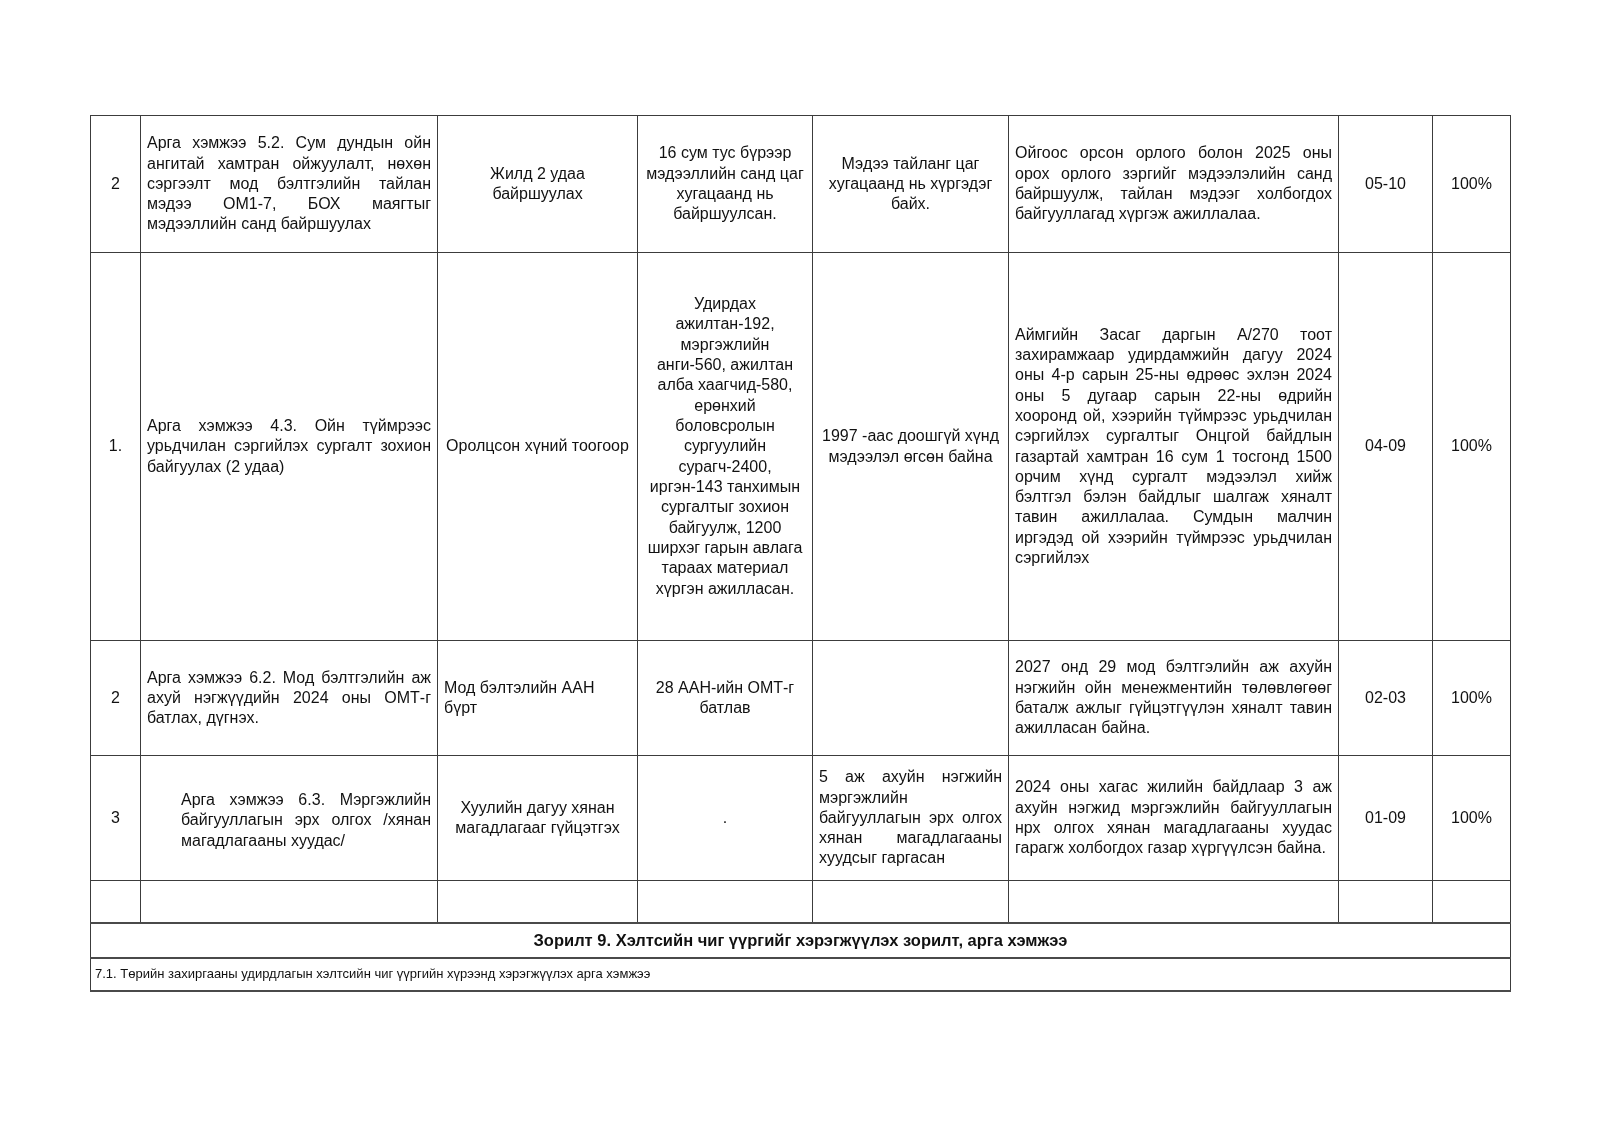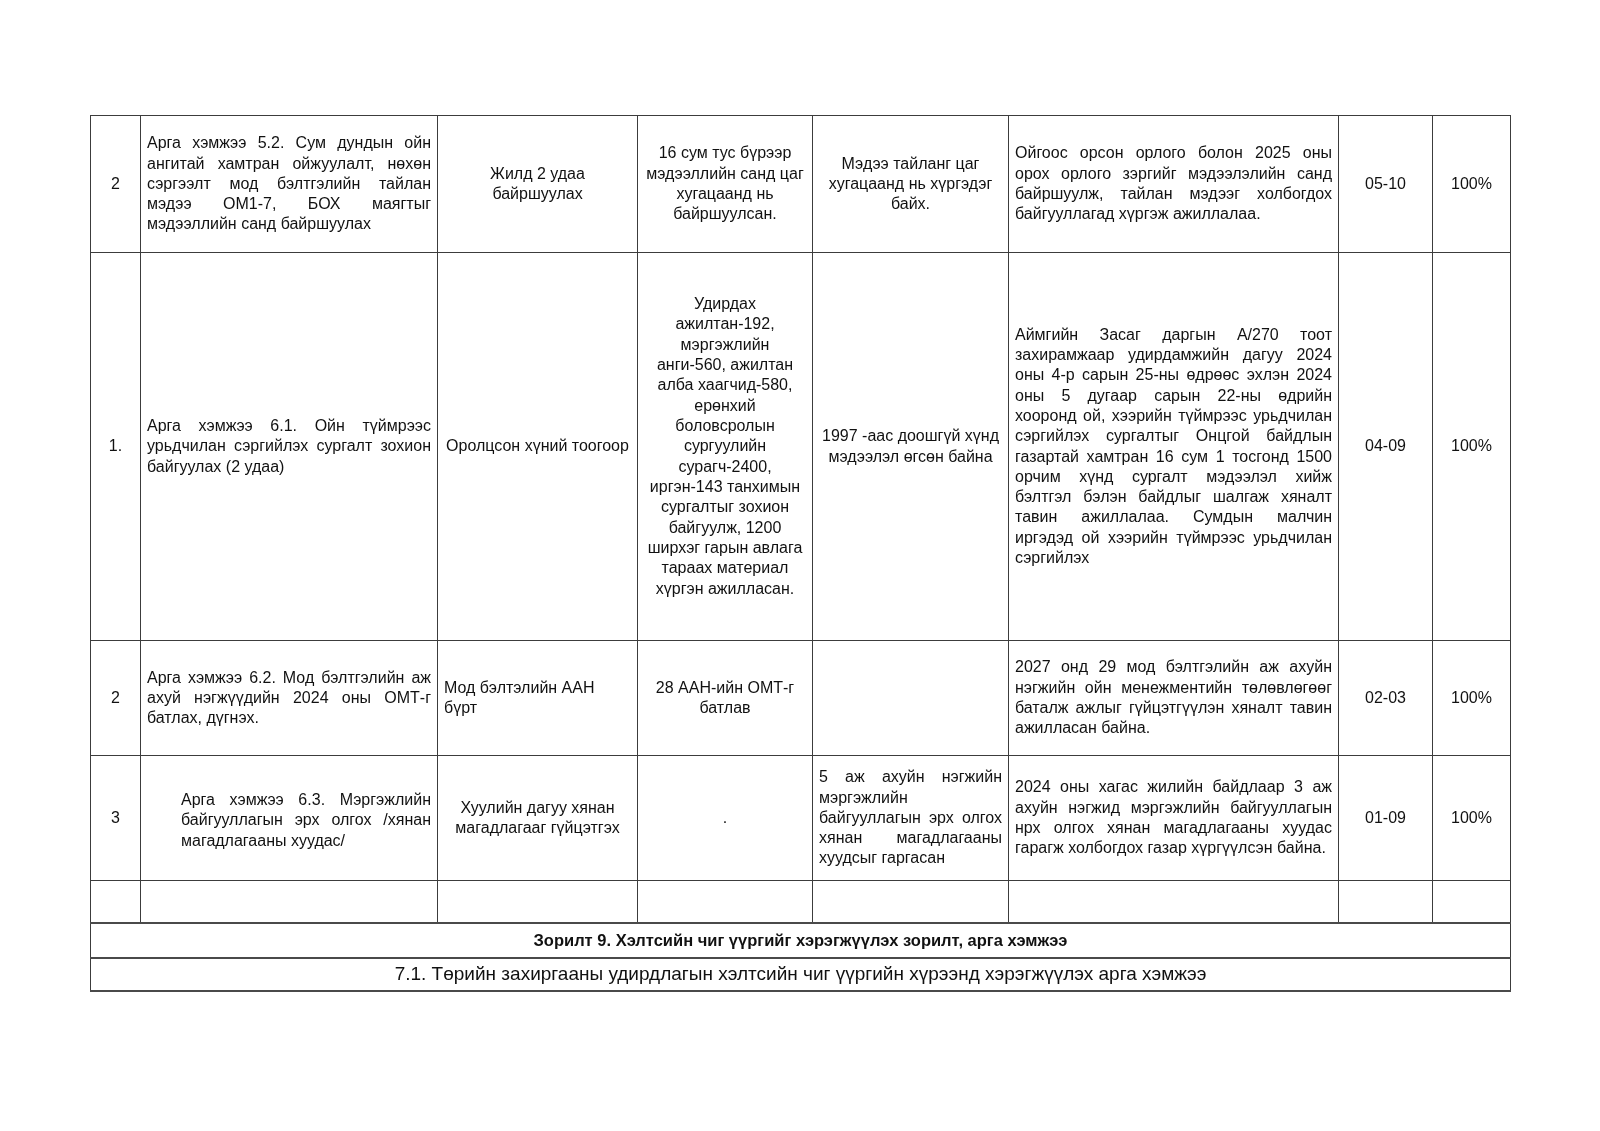--- a/index.html
+++ b/index.html
@@ -23,21 +23,21 @@
   td.c{text-align:center;}
   td.t{vertical-align:top;}
   td.num{text-align:center;}
   .b{font-weight:normal;}
   tr.goalrow td{
     text-align:center;font-weight:bold;font-size:16.5px;
     border-top:2px solid #4a4a4a;border-bottom:2px solid #4a4a4a;
     padding:2px 4px;
   }
   tr.subrow td{
-    text-align:center;font-size:19px;
+    font-size:13px;
     border-top:2px solid #4a4a4a;border-bottom:2px solid #4a4a4a;
     padding:2px 4px;
   }
   tr.goal6row td{
     text-align:center;font-weight:bold;font-size:16.5px;padding:2px 4px;
   }
 </style>
 </head>
 <body>
 
@@ -62,21 +62,21 @@
       <td class="c">16 сум тус бүрээр мэдээллийн санд цаг хугацаанд нь байршуулсан.</td>
       <td class="c">Мэдээ тайланг цаг хугацаанд нь хүргэдэг байх.</td>
       <td class="j">Ойгоос орсон орлого болон 2025 оны орох орлого зэргийг мэдээлэлийн санд байршуулж, тайлан мэдээг холбогдох байгууллагад хүргэж ажиллалаа.</td>
       <td class="c">05-10</td>
       <td class="c">100%</td>
     </tr>
 
 
     <tr style="height:388px;">
       <td class="num">1.</td>
-      <td class="j"><span class="b">Арга хэмжээ 6.1.</span><span> Ойн түймрээс урьдчилан сэргийлэх сургалт зохион байгуулах (2 удаа)</span></td>
+      <td class="j"><span class="b">Арга хэмжээ 4.3.</span><span> Ойн түймрээс урьдчилан сэргийлэх сургалт зохион байгуулах (2 удаа)</span></td>
       <td class="c">Оролцсон хүний тоогоор</td>
       <td class="c">Удирдах ажилтан-192, мэргэжлийн анги-560, ажилтан алба хаагчид-580, ерөнхий боловсролын сургуулийн сурагч-2400, иргэн-143 танхимын сургалтыг зохион байгуулж, 1200 ширхэг гарын авлага тараах материал хүргэн ажилласан.</td>
       <td class="c">1997 -аас доошгүй хүнд мэдээлэл өгсөн байна</td>
       <td class="j">Аймгийн Засаг даргын А/270 тоот захирамжаар удирдамжийн дагуу 2024 оны 4-р сарын 25-ны өдрөөс эхлэн 2024 оны 5 дугаар сарын 22-ны өдрийн хооронд ой, хээрийн түймрээс урьдчилан сэргийлэх сургалтыг Онцгой байдлын газартай хамтран 16 сум 1 тосгонд 1500 орчим хүнд сургалт мэдээлэл хийж бэлтгэл бэлэн байдлыг шалгаж хяналт тавин ажиллалаа. Сумдын малчин иргэдэд ой хээрийн түймрээс урьдчилан сэргийлэх</td>
       <td class="c">04-09</td>
       <td class="c">100%</td>
     </tr>
 
     <tr style="height:115px;">
       <td class="num">2</td>

